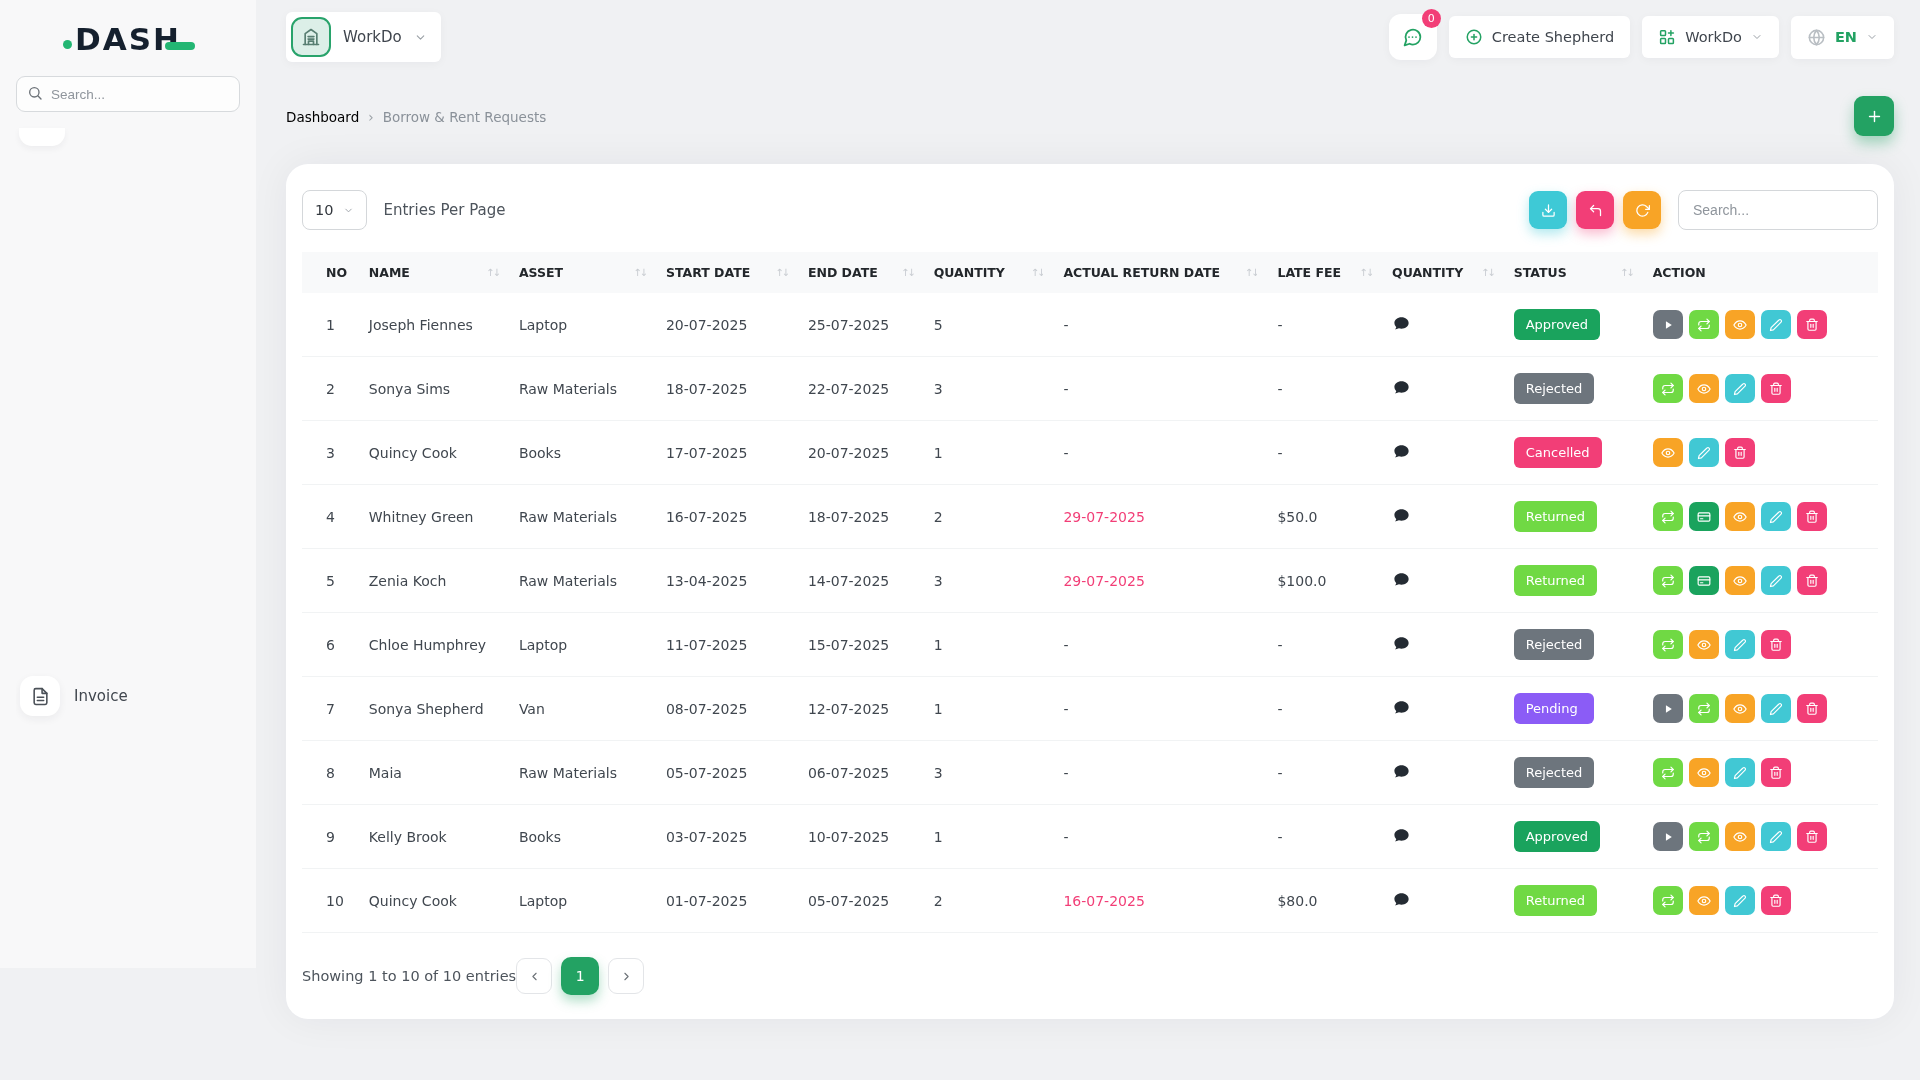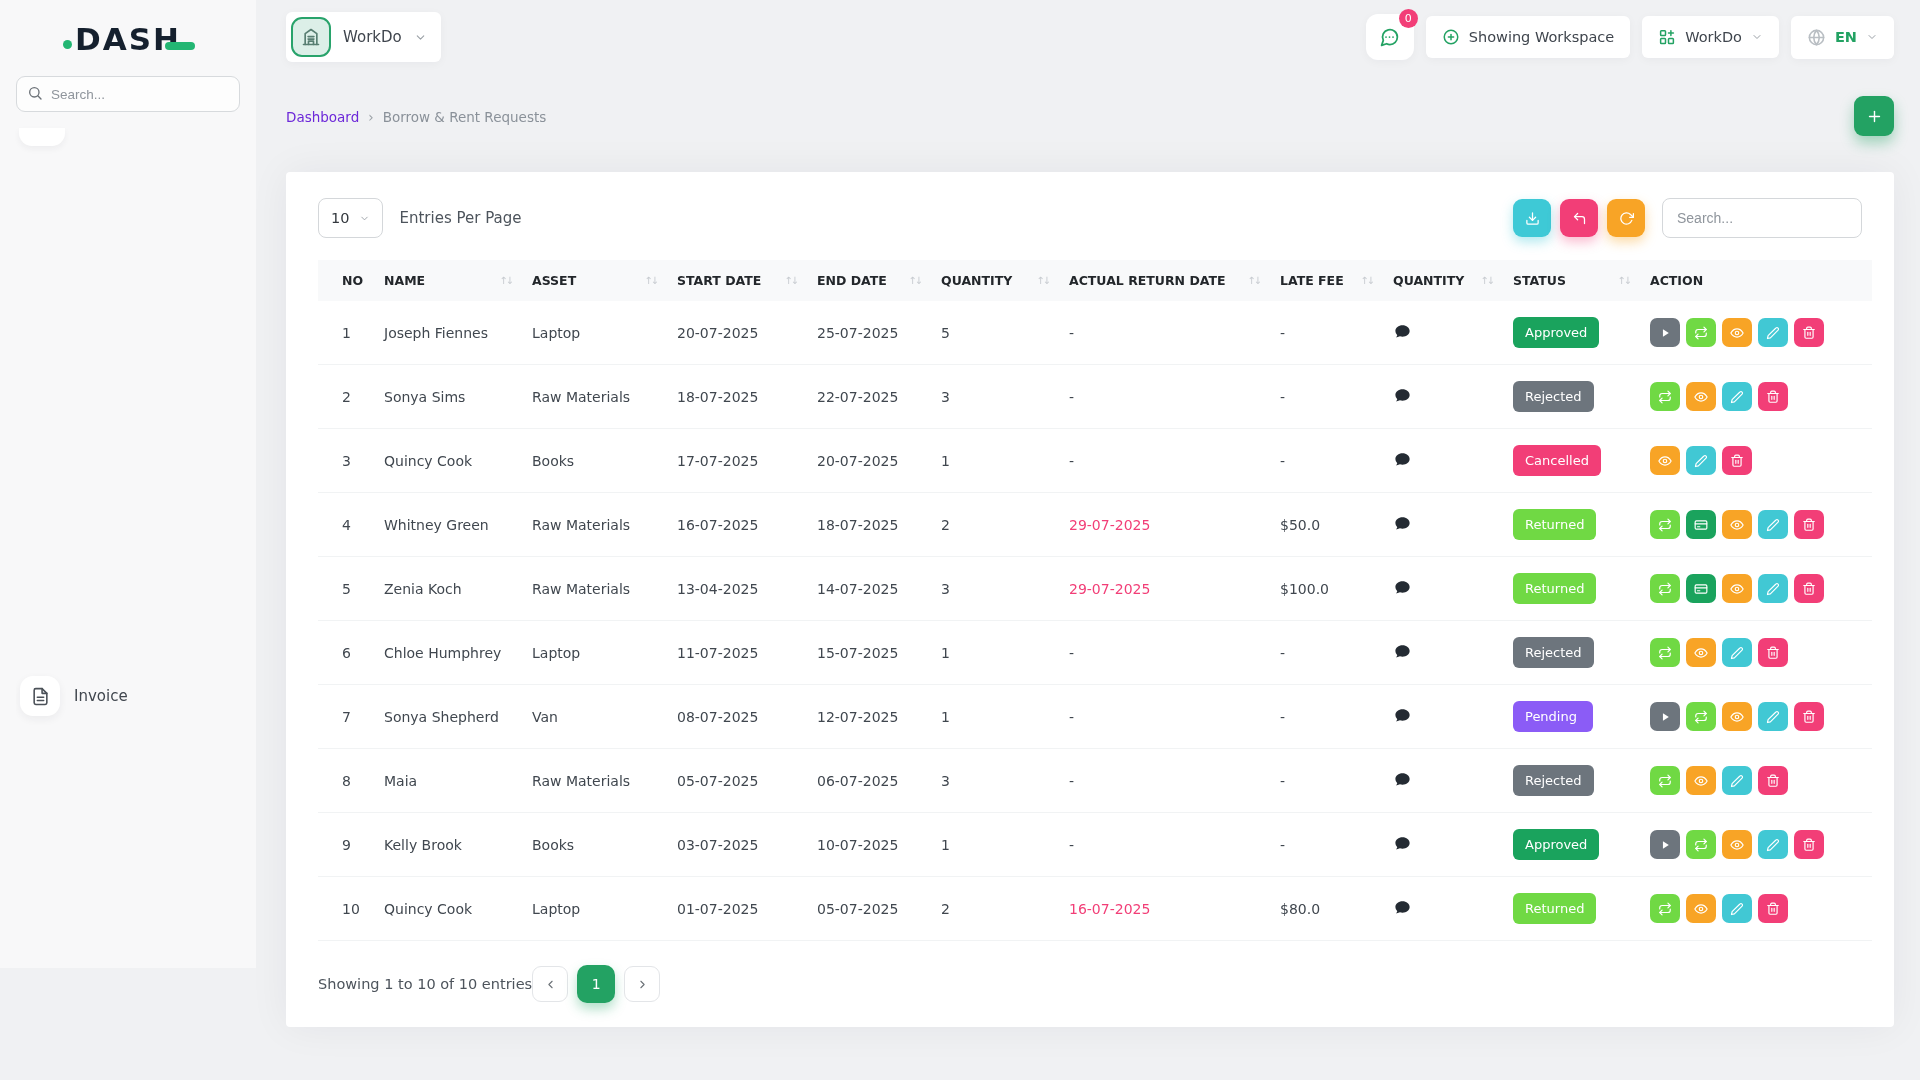--- a/index.html
+++ b/index.html
@@ -44,28 +44,28 @@
   .pill .gicon{color:#23a263;display:flex}
   .pill .gicon svg{width:18px;height:18px}
   .pill .grayicon{color:#b9bec3;display:flex}
   .pill .grayicon svg{width:19px;height:19px}
   .pill .chev svg{width:12px;height:12px}
   .lang{color:#23a263;font-weight:600}
 
   .titlebar{display:flex;align-items:flex-start;justify-content:space-between;margin-top:34px}
   .page-title{font-size:25px;font-weight:700;color:#20252b;letter-spacing:.2px}
   .breadcrumb{display:flex;align-items:center;gap:9px;margin-top:13px;font-size:13.5px}
-  .bc-home{color:#6d28d9;cursor:pointer}
+  .bc-home{color:#000000;cursor:pointer}
   .bc-sep{color:#9aa0a6}
   .bc-cur{color:#8a9199}
   .addbtn{width:40px;height:40px;border-radius:9px;background:#23a263;color:#fff;display:flex;align-items:center;justify-content:center;box-shadow:0 7px 14px rgba(35,162,99,.4)}
   .addbtn svg{width:17px;height:17px}
 
   
-  .card{margin-top:36px;background:#fff;border-radius:4px;box-shadow:0 0 40px rgba(25,35,45,.06);padding:26px 32px 24px}
+  .card{margin-top:28px;background:#fff;border-radius:22px;box-shadow:0 0 40px rgba(25,35,45,.06);padding:26px 16px 24px}
   .controls{display:flex;align-items:center;gap:16px}
   .entries-select{display:flex;align-items:center;gap:10px;border:1px solid #d4d7da;border-radius:8px;padding:0 12px;height:40px;font-size:14.5px;color:#33383e;cursor:pointer}
   .entries-select .chev svg{width:11px;height:11px}
   .entries-label{font-size:15px;color:#4d545c}
   .controls-right{margin-left:auto;display:flex;align-items:center;gap:9px}
   .toolbtn{width:38px;height:38px;border-radius:9px;display:flex;align-items:center;justify-content:center;color:#fff}
   .toolbtn svg{width:15px;height:15px}
   .toolbtn.dl{background:#3ec9d6;box-shadow:0 5px 12px rgba(62,201,214,.4)}
   .toolbtn.un{background:#f23e77;box-shadow:0 5px 12px rgba(242,62,119,.35)}
   .toolbtn.rf{background:#f8a426;box-shadow:0 5px 12px rgba(248,164,38,.4)}
@@ -159,21 +159,21 @@
         <span class="nbadge">0</span>
       </button>
       <div class="pill">
         <span class="gicon">
             <svg viewBox="0 0 24 24" fill="none" stroke="currentColor" stroke-width="2" stroke-linecap="round" stroke-linejoin="round" width="100%" height="100%">
               <circle cx="12" cy="12" r="9"></circle>
               <line x1="12" y1="8.5" x2="12" y2="15.5"></line>
               <line x1="8.5" y1="12" x2="15.5" y2="12"></line>
             </svg>
           </span>
-        <span>Showing Workspace</span>
+        <span>Create Shepherd</span>
       </div>
       <div class="pill">
         <span class="gicon">
             <svg viewBox="0 0 24 24" fill="none" stroke="currentColor" stroke-width="2" stroke-linecap="round" stroke-linejoin="round" width="100%" height="100%">
               <rect x="3.5" y="3.5" width="6.5" height="6.5" rx="1"></rect>
               <rect x="3.5" y="14" width="6.5" height="6.5" rx="1"></rect>
               <rect x="14" y="14" width="6.5" height="6.5" rx="1"></rect>
               <line x1="17.2" y1="3.5" x2="17.2" y2="10"></line>
               <line x1="14" y1="6.7" x2="20.5" y2="6.7"></line>
             </svg>

